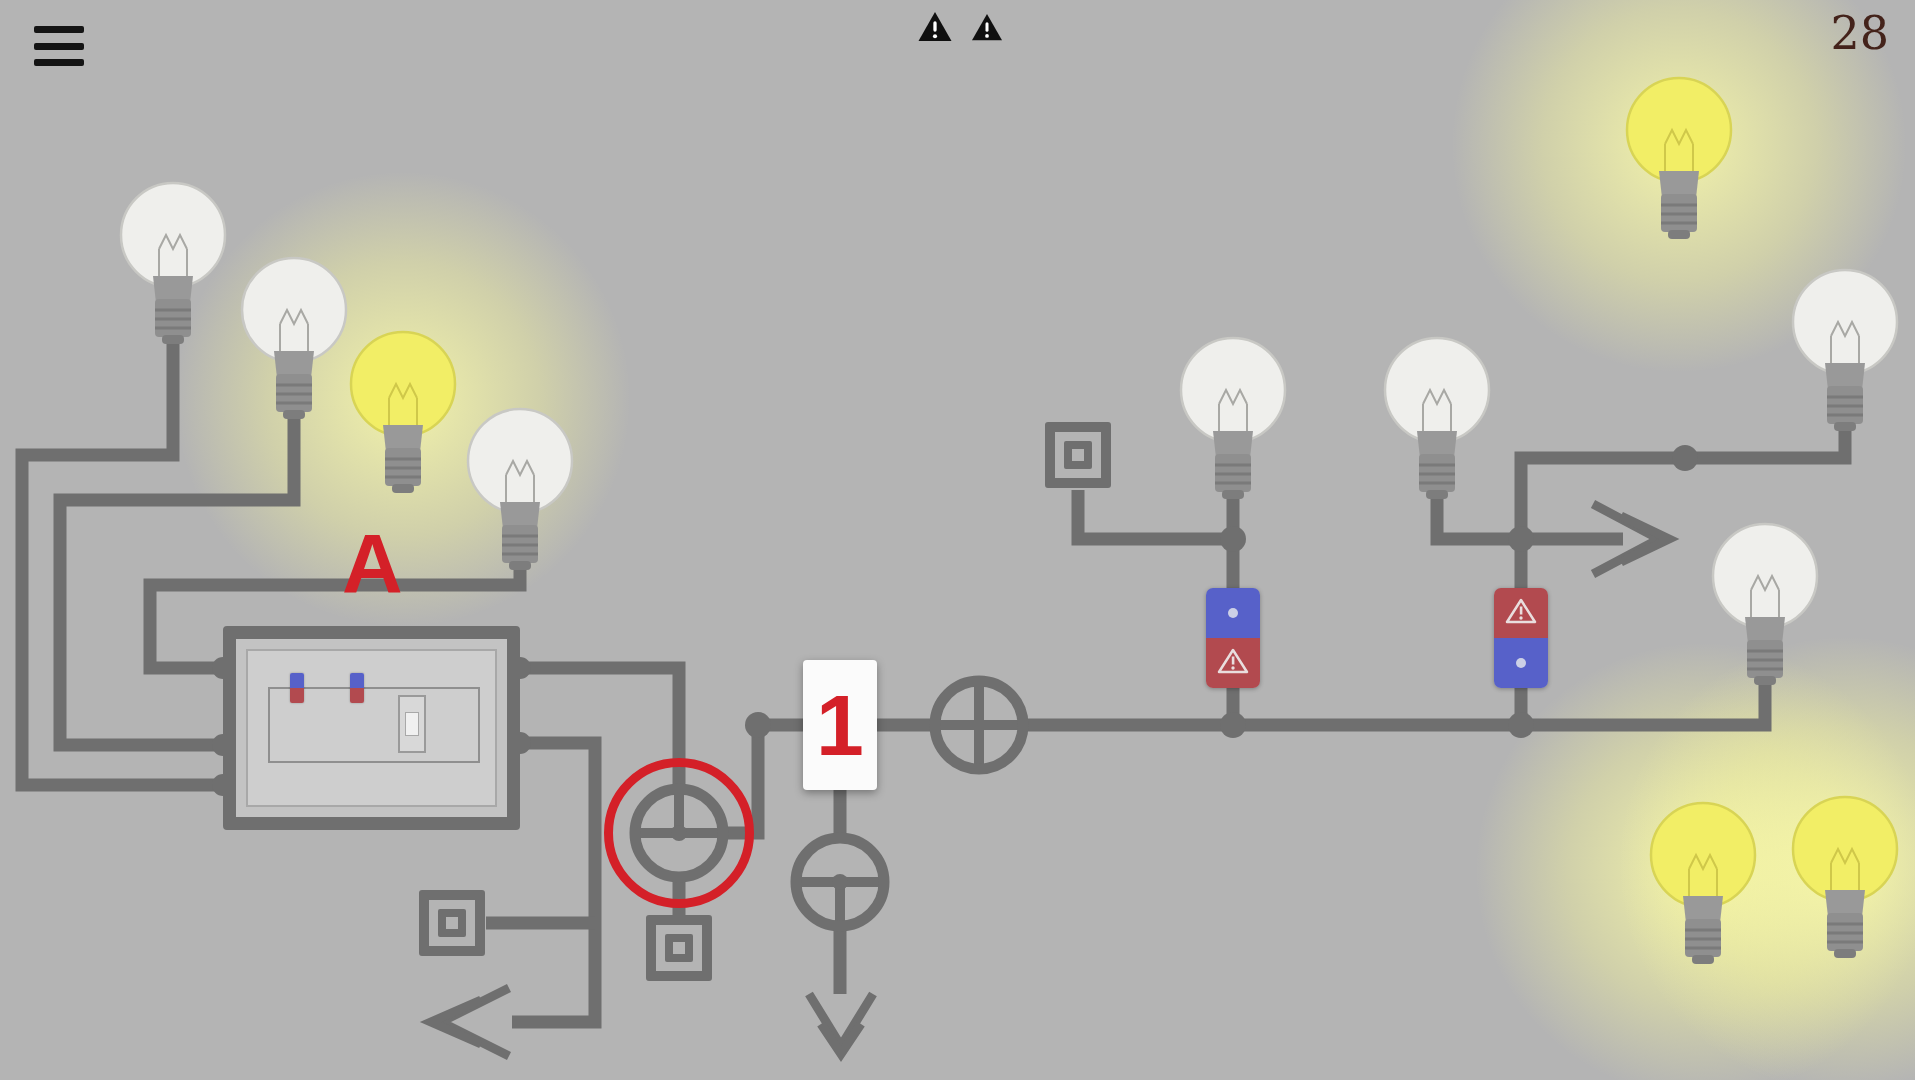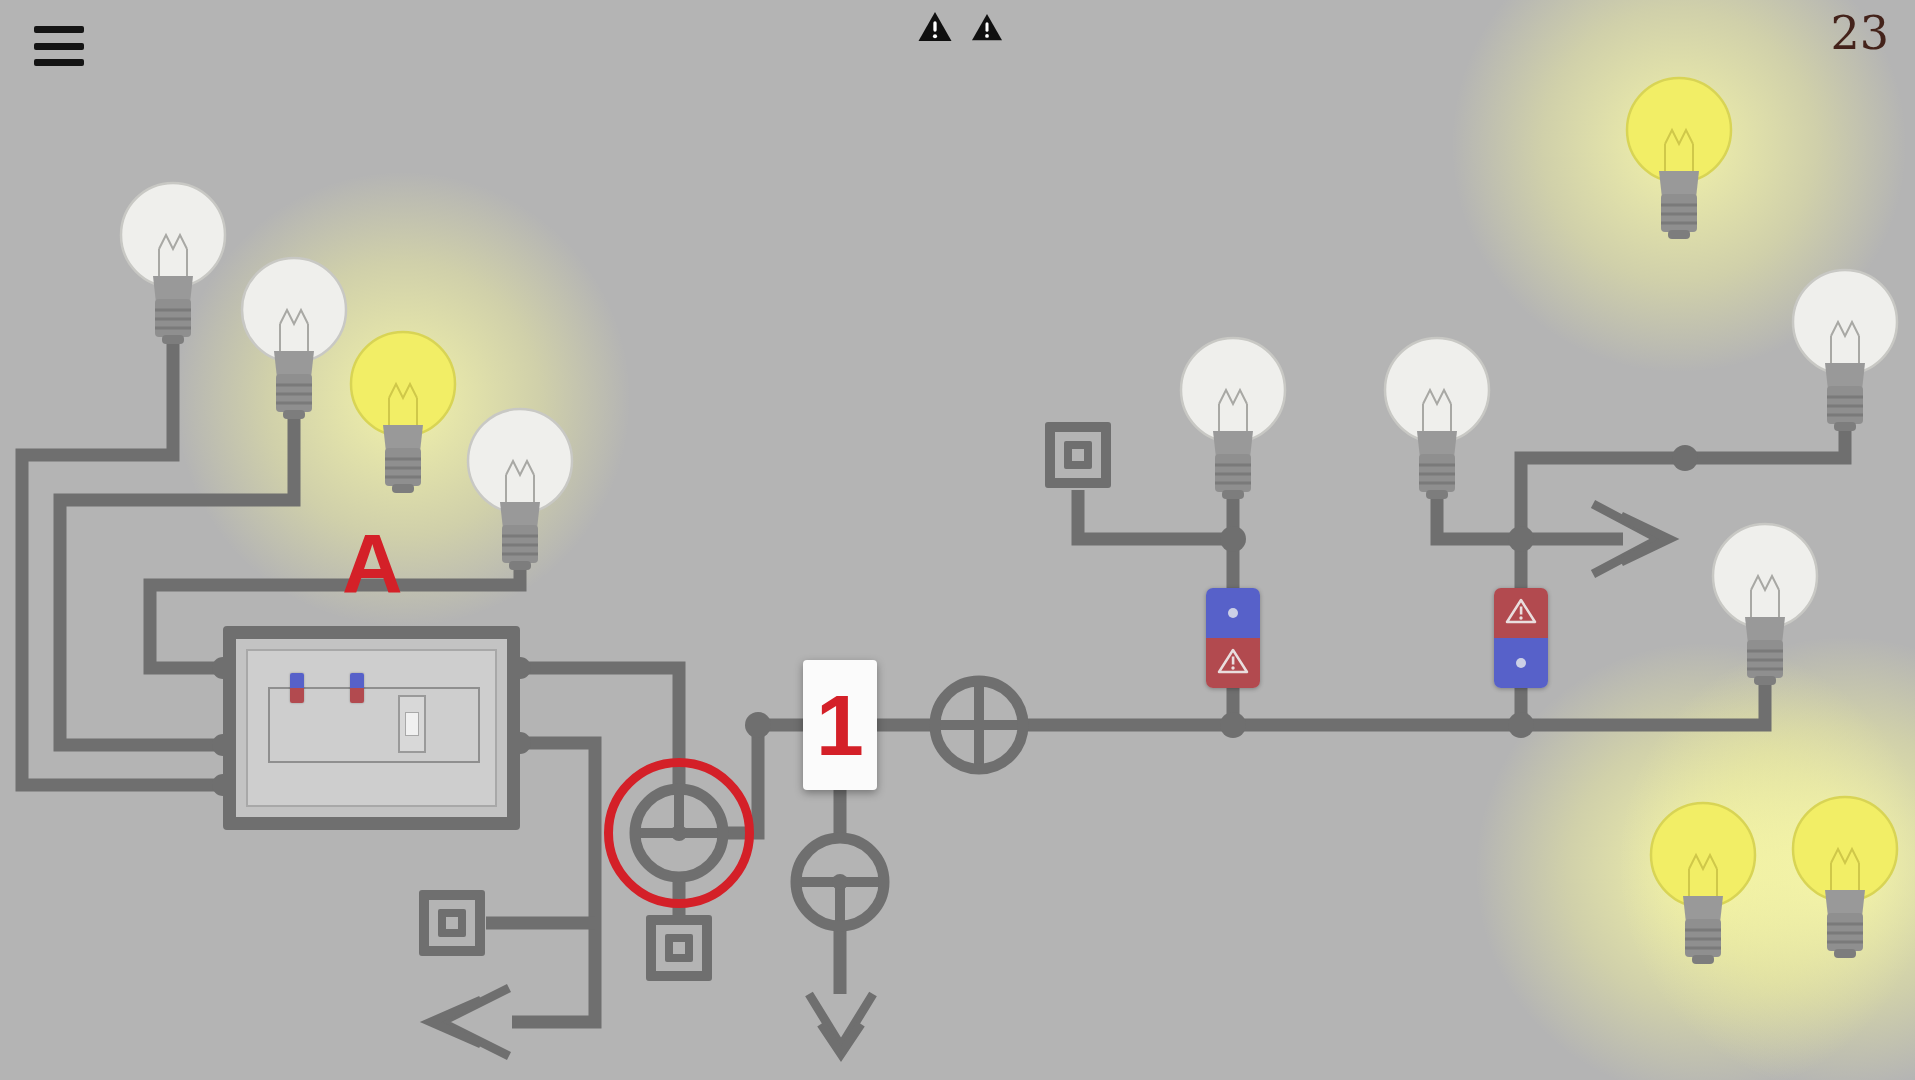--- a/index.html
+++ b/index.html
@@ -310,16 +310,16 @@
         <rect x="16.4" y="11" width="3.2" height="10" rx="1.6" fill="#ffffff"></rect>
         <circle cx="18" cy="25.5" r="2" fill="#ffffff"></circle>
       </svg>
       <svg width="34" height="30" viewBox="0 0 36 32">
         <path d="M18 2 L34 30 L2 30 Z" fill="#101010"></path>
         <rect x="16.4" y="11" width="3.2" height="10" rx="1.6" fill="#ffffff"></rect>
         <circle cx="18" cy="25.5" r="2" fill="#ffffff"></circle>
       </svg>
     </div>
 
-    <div class="counter">23</div>
+    <div class="counter">28</div>
   </div>
 
 </div>
 
 </body></html>

